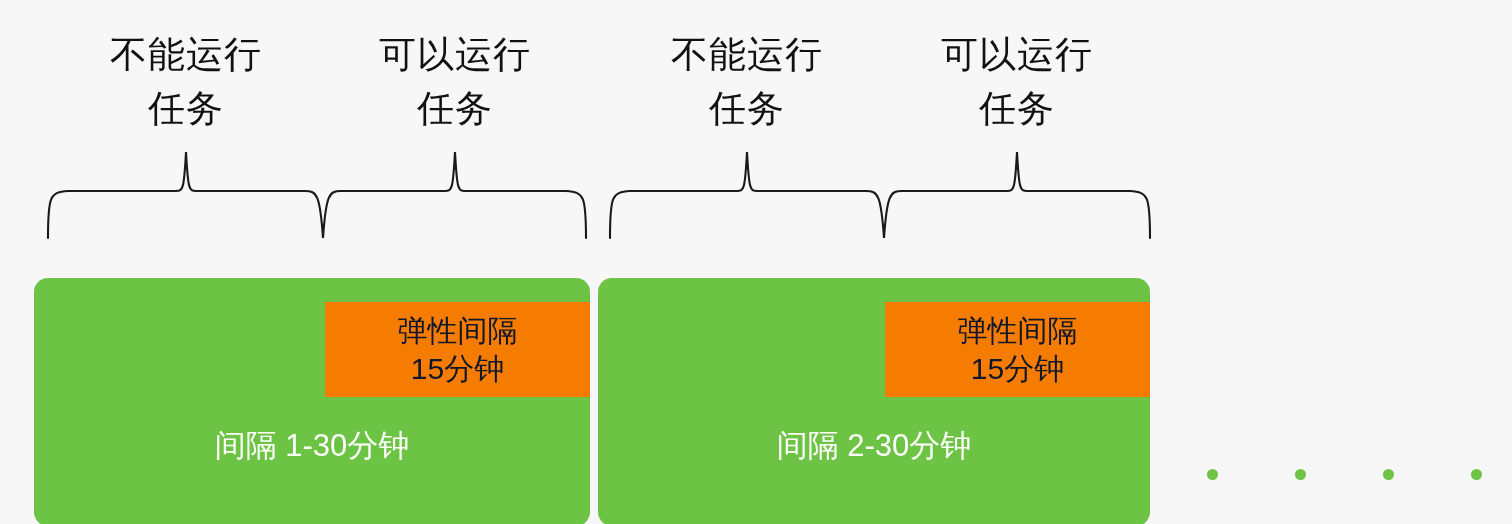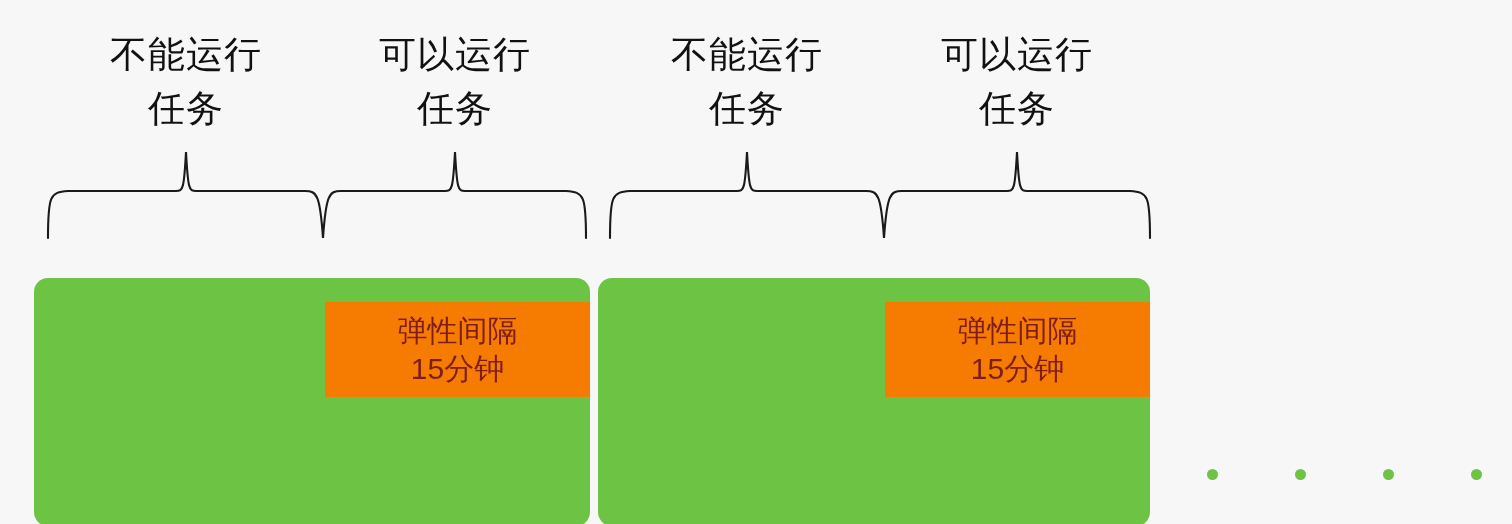--- a/index.html
+++ b/index.html
@@ -50,21 +50,21 @@
     border-radius: 14px;
     overflow: hidden;
   }
   .elastic-box {
     position: absolute;
     background: #f57c00;
     display: flex;
     flex-direction: column;
     align-items: center;
     justify-content: center;
-    color: #7f1d1d;
+    color: #0f172a;
     font-size: 30px;
     line-height: 38px;
     text-align: center;
     white-space: nowrap;
   }
   .elastic-box .e1, .elastic-box .e2 { display: block; }
   .interval-caption {
     position: absolute;
     left: 0;
     width: 100%;
@@ -146,27 +146,29 @@
              C 1019,189 1020,191 1027,191
              L 1130,191
              C 1148,192 1150,196 1150,238"></path>
   </svg>
 
   <div class="interval-box" style="left:34px; top:278px; width:556px; height:248px;">
     <div class="elastic-box" style="left:291px; top:24px; width:265px; height:95px;">
       <span class="e1">弹性间隔</span>
       <span class="e2">15分钟</span>
     </div>
+    <div class="interval-caption" style="top:148px;">间隔  1-30分钟</div>
   </div>
 
   <div class="interval-box" style="left:598px; top:278px; width:552px; height:248px;">
     <div class="elastic-box" style="left:287px; top:24px; width:265px; height:95px;">
       <span class="e1">弹性间隔</span>
       <span class="e2">15分钟</span>
     </div>
+    <div class="interval-caption" style="top:148px;">间隔  2-30分钟</div>
   </div>
 
   <div id="watermark-dots">
       <div class="wm-dot" style="left: 1207px; top: 469px; background: rgb(109, 196, 68);"></div>
       <div class="wm-dot" style="left: 1295px; top: 469px; background: rgb(109, 196, 68);"></div>
       <div class="wm-dot" style="left: 1383px; top: 469px; background: rgb(109, 196, 68);"></div>
       <div class="wm-dot" style="left: 1471px; top: 469px; background: rgb(109, 196, 68);"></div>
     </div>
 
 </div>

